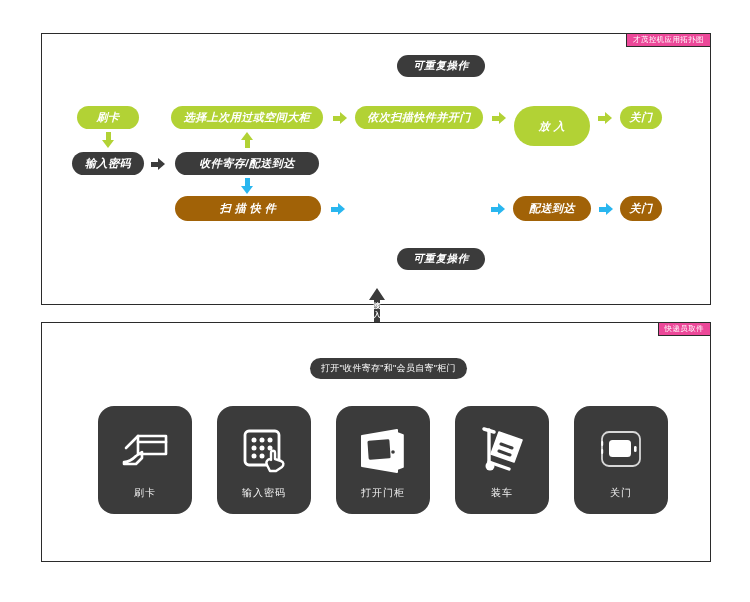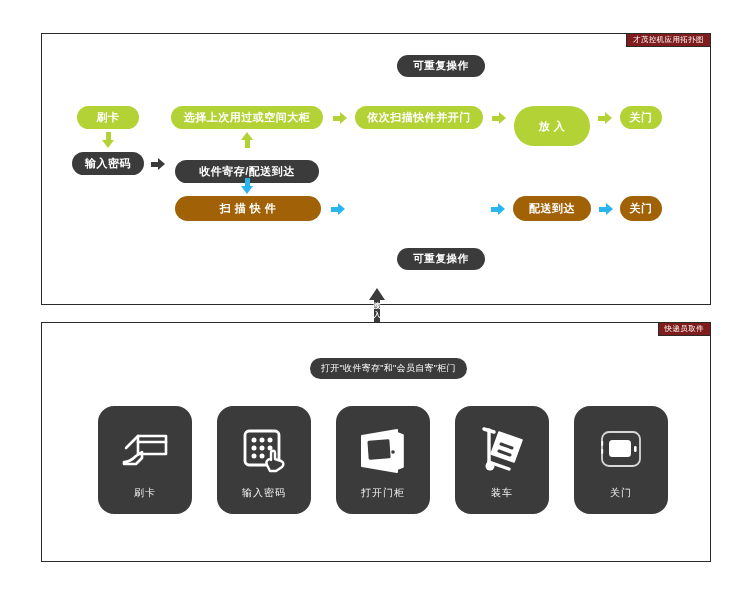--- a/index.html
+++ b/index.html
@@ -6,32 +6,32 @@
   body{width:750px;height:602px;position:relative;overflow:hidden;
        font-family:"Liberation Sans","DejaVu Sans",sans-serif;}
 
   .stage{position:absolute;left:0;top:0;width:750px;height:602px;}
 
   
   .panel{position:absolute;border:1.5px solid #2b2b2b;background:#fff;box-sizing:border-box;}
   #panel-top{left:41px;top:33px;width:670px;height:272px;}
   #panel-bottom{left:41px;top:322px;width:670px;height:240px;}
 
-  .panel-tag{position:absolute;background:#7f1d1d;color:#fff;
+  .panel-tag{position:absolute;background:#ec4899;color:#fff;
              font-size:7.5px;line-height:12px;height:12px;padding:0 6px;
              letter-spacing:.4px;white-space:nowrap;border:1px solid #2b2b2b;
              box-sizing:content-box;}
   #tag-top{right:-1px;top:-1px;}
   #tag-bottom{right:-1px;top:-1px;}
 
   
   .pill{position:absolute;display:flex;align-items:center;justify-content:center;
         border-radius:999px;color:#fff;font-size:11px;font-weight:bold;
         letter-spacing:.5px;white-space:nowrap;box-sizing:border-box;
-        text-align:center;}
+        text-align:center;font-style:italic;}
   .pill.green{background:#b2d235;}
   .pill.blue {background:#a16207;}
   .pill.dark {background:#3b3b3b;}
   .pill.loop {background:#3b3b3b;font-size:10.5px;letter-spacing:.6px;}
 
   
   .arrow{position:absolute;}
   .arrow.right{width:14px;height:12px;}
   .arrow.right .stem{position:absolute;left:0;top:3.5px;width:8px;height:5px;}
   .arrow.right .head{position:absolute;left:7px;top:0;width:0;height:0;
@@ -133,21 +133,21 @@
       <i class="head"></i>
     </div>
 
   <div class="pill dark" style="left:72px;top:152px;width:72px;height:23px;">输入密码</div>
 
   <div class="arrow right c-dark" style="left:151px;top:158px;">
       <i class="stem"></i>
       <i class="head"></i>
     </div>
 
-  <div class="pill dark" style="left:175px;top:152px;width:144px;height:23px;margin-top:8px;">收件寄存/配送到达</div>
+  <div class="pill dark" style="left:175px;top:152px;width:144px;height:23px;">收件寄存/配送到达</div>
 
   <div class="arrow down c-blue" style="left:241px;top:178px;">
       <i class="stem"></i>
       <i class="head"></i>
     </div>
 
   <div class="pill blue" style="left:175px;top:196px;width:146px;height:25px;">扫 描 快 件</div>
 
   <div class="arrow right c-blue" style="left:331px;top:203px;">
       <i class="stem"></i>

